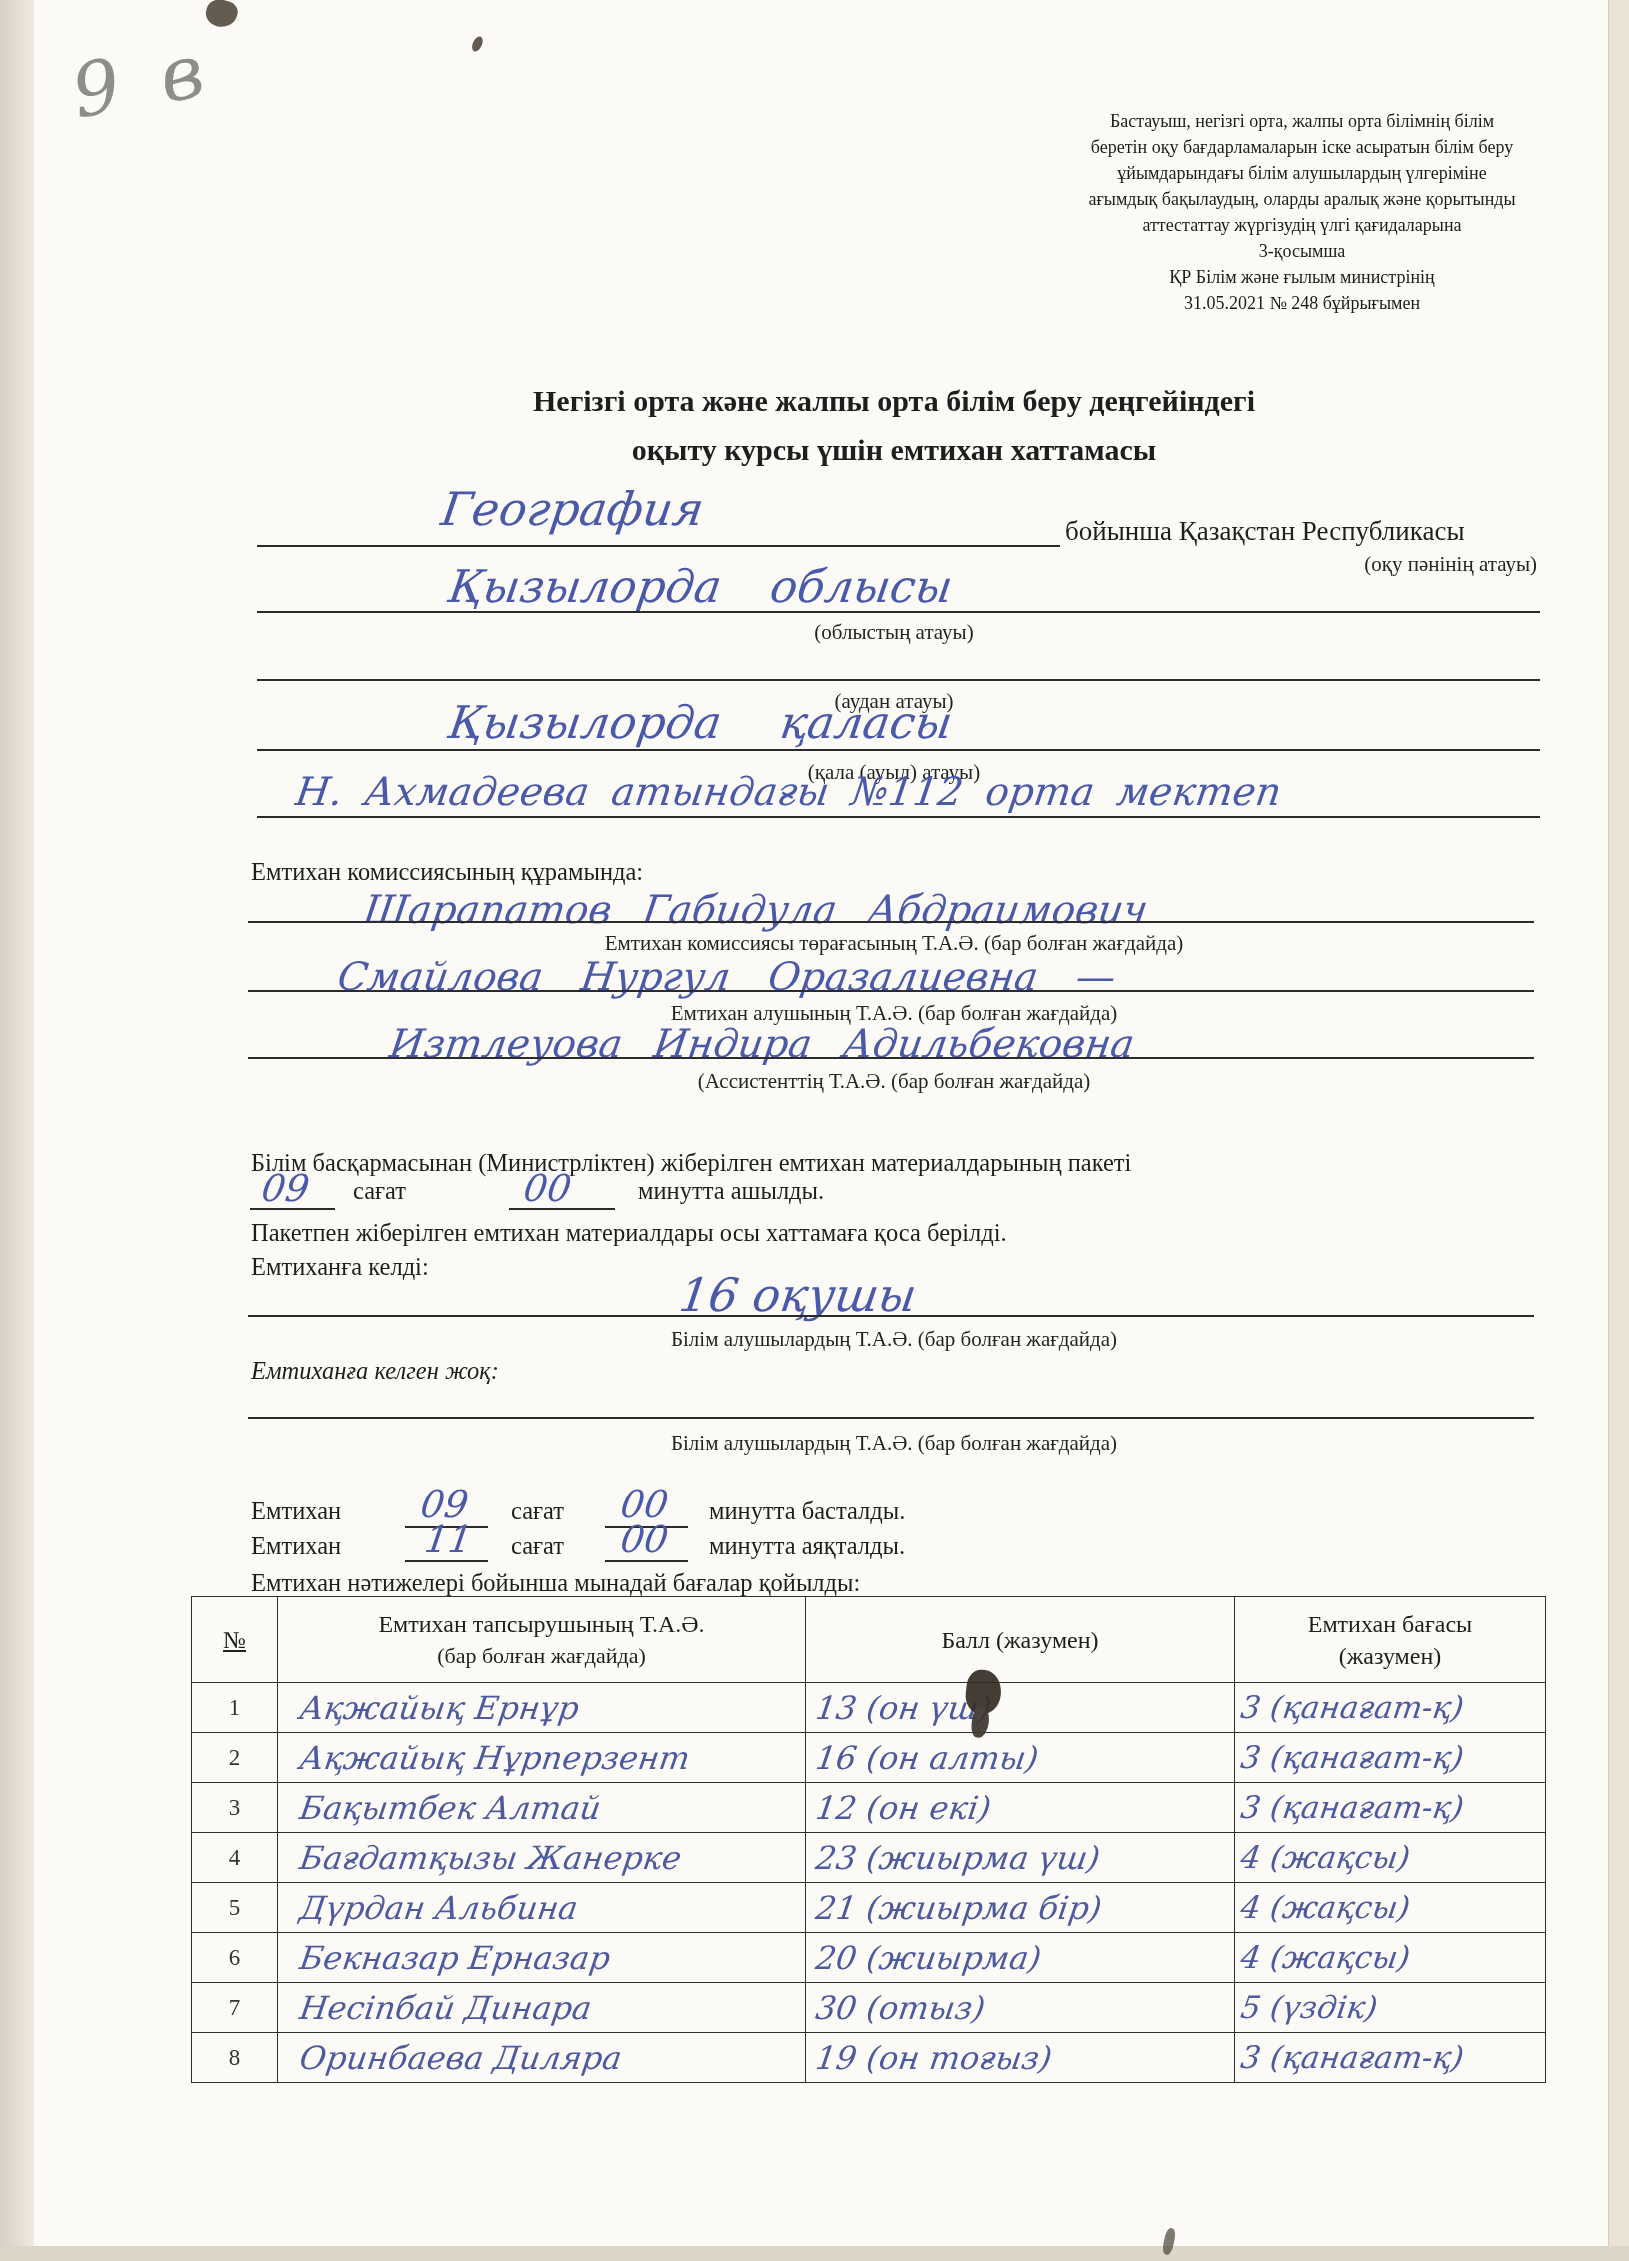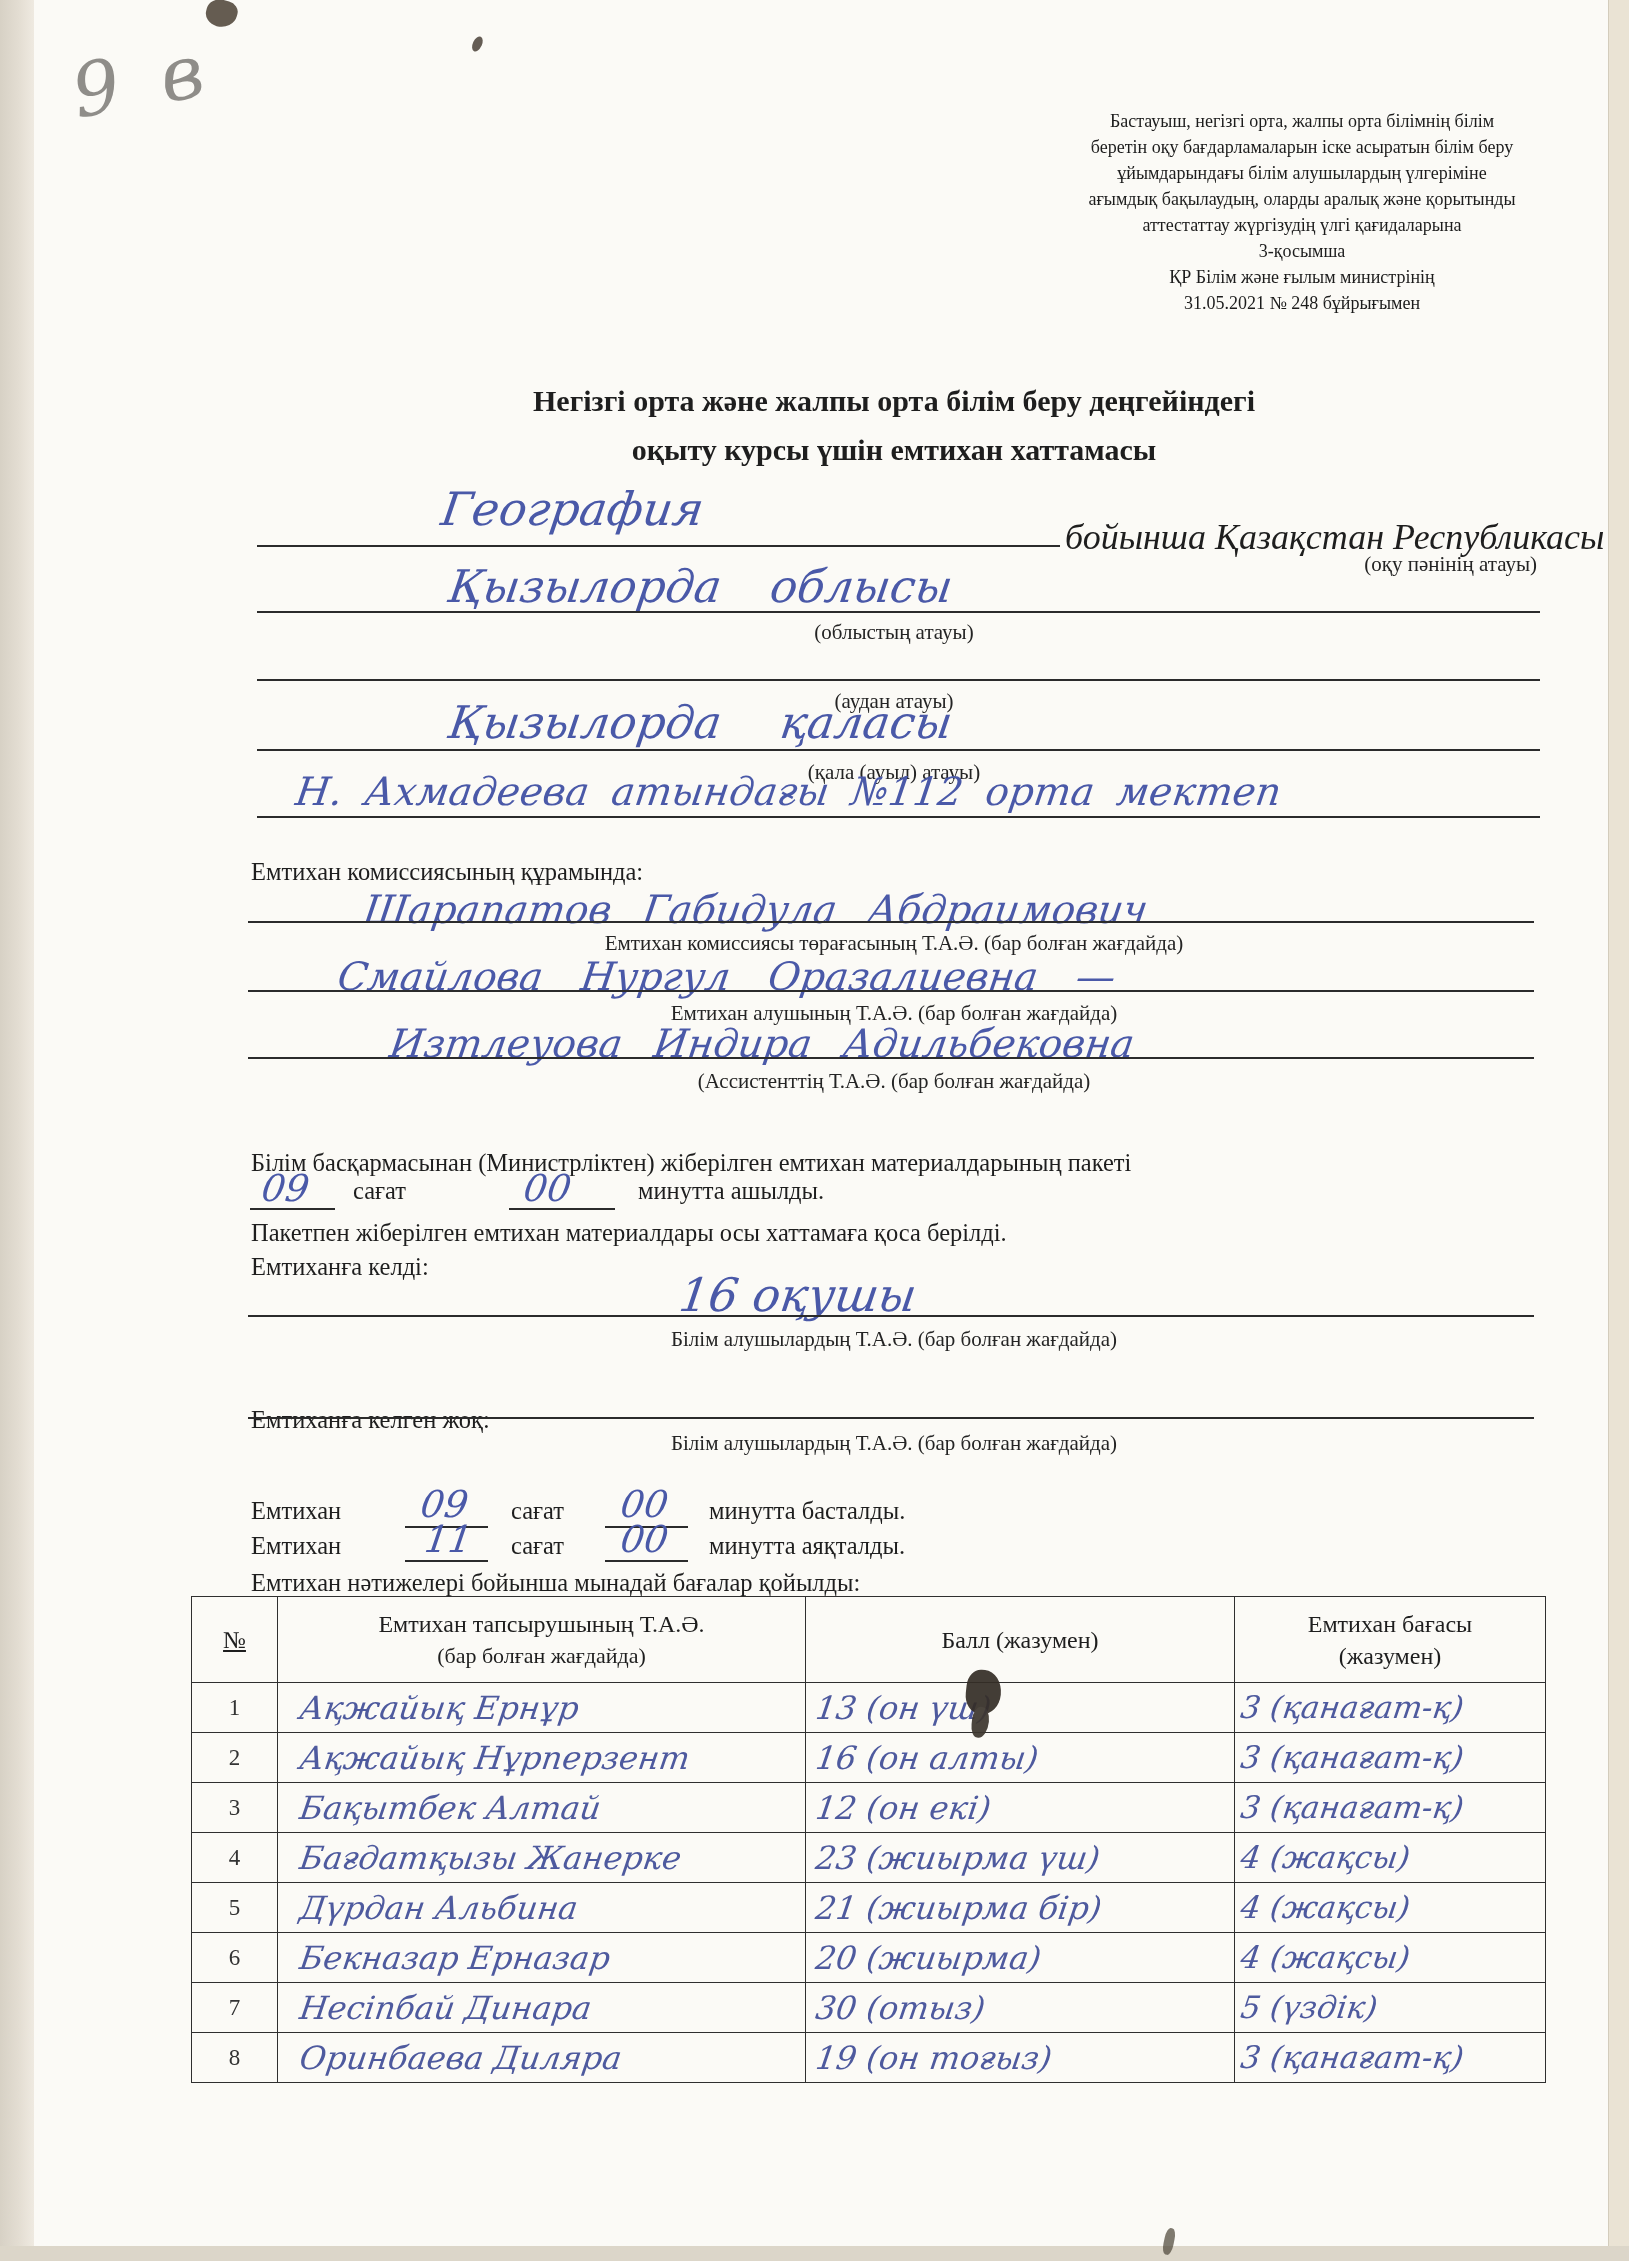--- a/index.html
+++ b/index.html
@@ -35,21 +35,21 @@
             font-family:"DejaVu Serif", serif; font-style:italic;
             font-size:74px; color:#8f8d89; transform:rotate(-10deg); letter-spacing:9px; }
   
   .printed { position:absolute; font-family:"Liberation Serif", serif; color:#1e1e1e; }
   .reg-block { position:absolute; left:1041px; top:108px; width:522px;
                text-align:center; font-size:18px; line-height:26px; color:#1c1c1c; }
   .doc-title { position:absolute; left:251px; top:376px; width:1286px;
                text-align:center; font-weight:bold; font-size:30px; line-height:49px; }
   .body38 { font-size:24.5px; }
   .label33 { position:absolute; left:251px; width:1286px; text-align:center; font-size:21px; color:#242424; }
-  .suffix  { font-size:36px;font-style:italic; }
+  .suffix  { font-size:27px; }
   
   .hw { position:absolute; font-family:"DejaVu Serif", serif; font-style:italic;
         color:#4a59a8; white-space:nowrap; transform:skewX(-8deg); transform-origin:left bottom; }
   .hw-cell { font-family:"DejaVu Serif", serif; font-style:italic; color:#4e5a9e;
              display:inline-block; transform:skewX(-8deg); white-space:nowrap; }
   
   .uline { position:absolute; height:0; border-bottom:2.6px solid #2b2b2b; }
   
   .results { position:absolute; left:191px; top:1596px; border-collapse:collapse; table-layout:fixed; }
   .results td, .results th { border:1.9px solid #2f2f2f; vertical-align:middle; overflow:visible; }
@@ -138,21 +138,21 @@
   <div class="hw" style="left:521px; top:1167px; font-size:37px;">00</div>
   <div class="uline" style="left:509px; top:1208px; width:106px;"></div>
   <div class="printed body38" style="left:638px; top:1177px;">минутта ашылды.</div>
   <div class="printed body38" style="left:251px; top:1219px;">Пакетпен жіберілген емтихан  материалдары осы хаттамаға қоса берілді.</div>
 
   <div class="printed body38" style="left:251px; top:1253px;">Емтиханға  келді:</div>
   <div class="hw" style="left:676px; top:1268px; font-size:46px;">16 оқушы</div>
   <div class="uline" style="left:248px; top:1315px; width:1286px;"></div>
   <div class="label33" style="top:1327px;">Білім алушылардың Т.А.Ә. (бар болған жағдайда)</div>
 
-  <div class="printed body38" style="left:251px; top:1406px;">Емтиханға  келген жоқ:</div>
+  <div class="printed body38" style="left:251px; top:1357px;font-style:italic;">Емтиханға  келген жоқ:</div>
   <div class="uline" style="left:248px; top:1417px; width:1286px;"></div>
   <div class="label33" style="top:1431px;">Білім алушылардың Т.А.Ә. (бар болған жағдайда)</div>
 
   <div class="printed body38" style="left:251px; top:1497px;">Емтихан</div>
   <div class="hw" style="left:418px; top:1483px; font-size:37px;">09</div>
   <div class="uline" style="left:405px; top:1526px; width:83px;"></div>
   <div class="printed body38" style="left:511px; top:1497px;">сағат</div>
   <div class="hw" style="left:618px; top:1483px; font-size:37px;">00</div>
   <div class="uline" style="left:605px; top:1526px; width:83px;"></div>
   <div class="printed body38" style="left:709px; top:1497px;">минутта басталды.</div>

